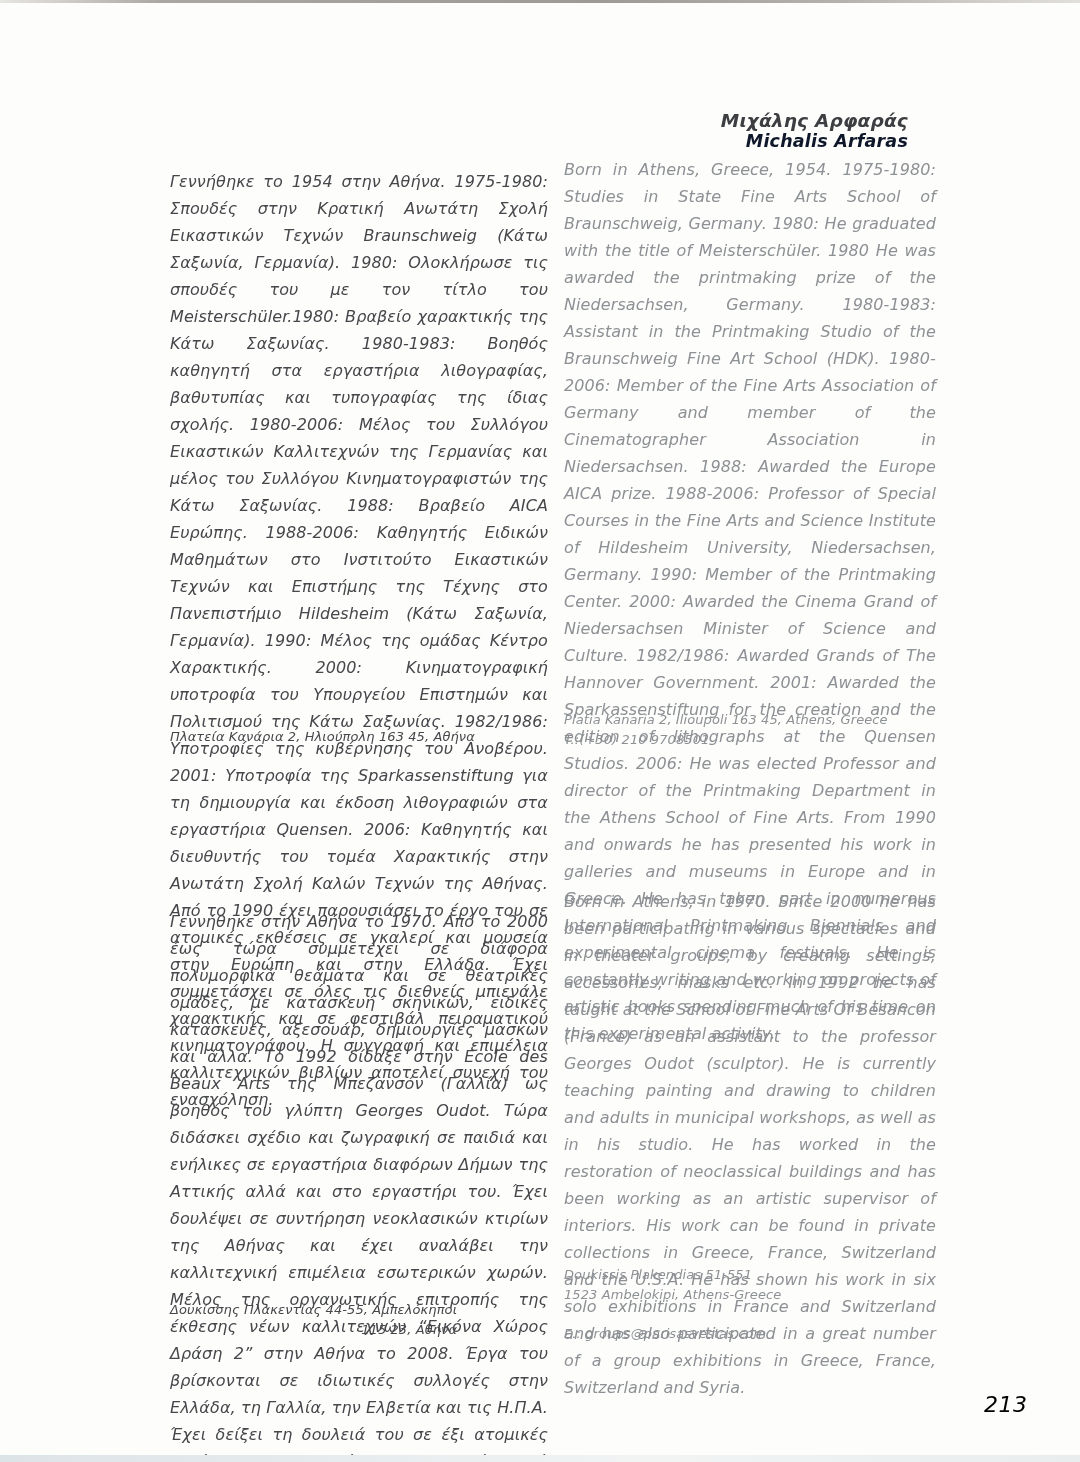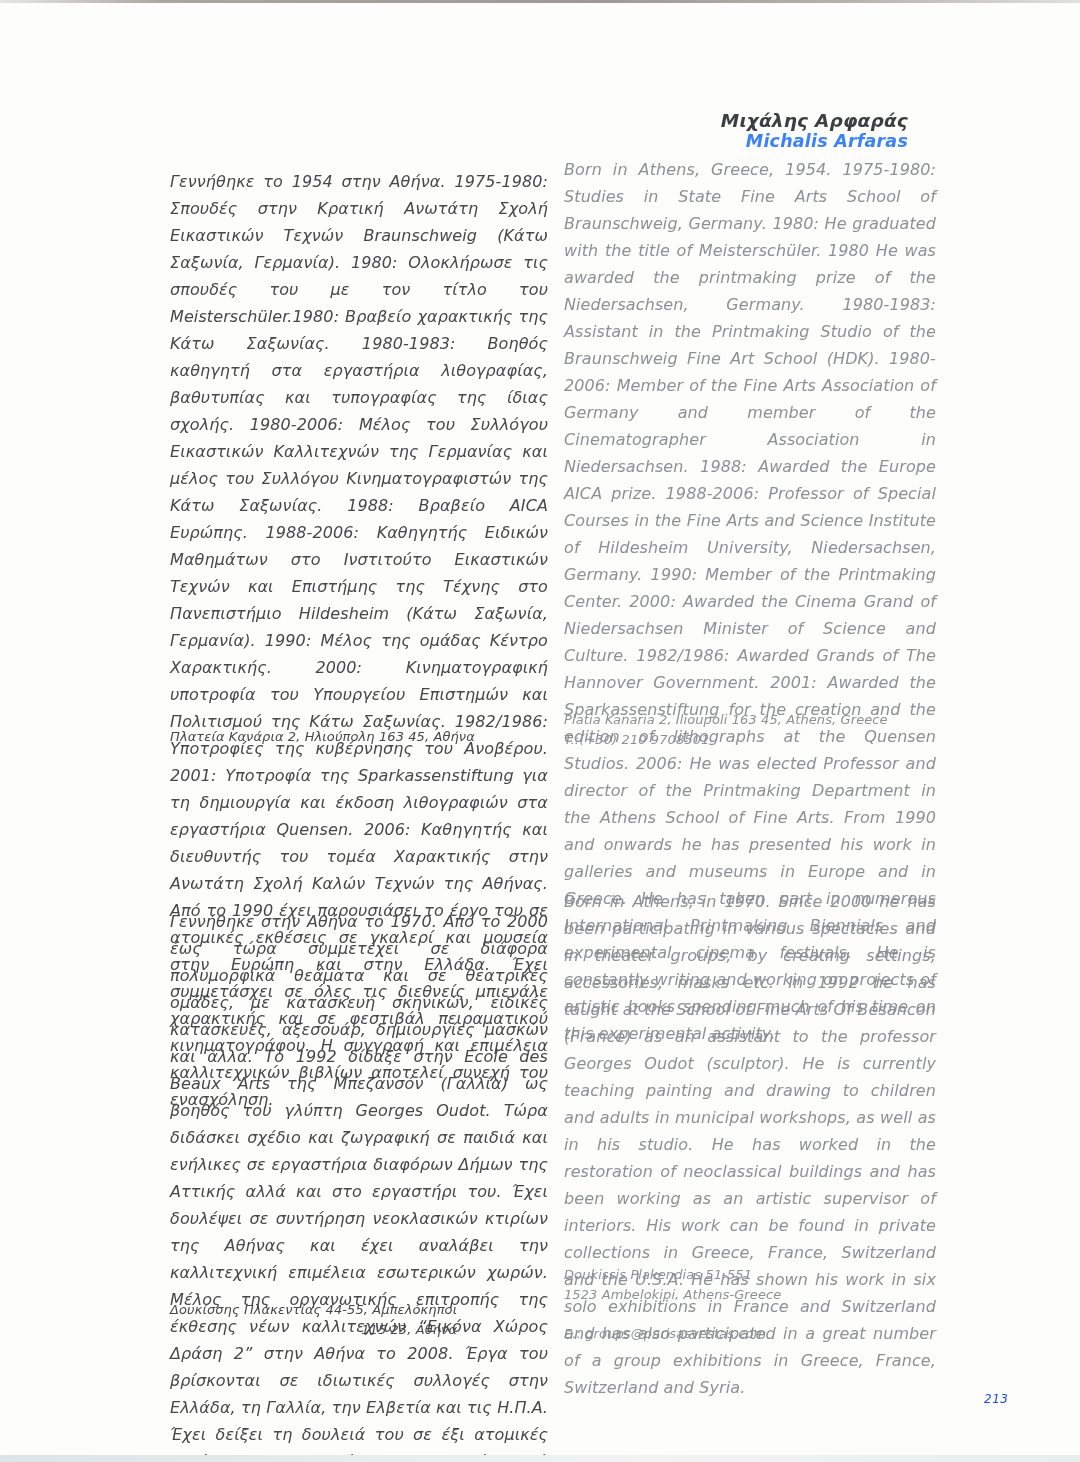--- a/index.html
+++ b/index.html
@@ -32,21 +32,21 @@
   }
   .entry-header .name-gr{
     font-size:18.5px;
     font-weight:bold;
     color:#3c3e42;
     letter-spacing:.2px;
   }
   .entry-header .name-en{
     font-size:17.5px;
     font-weight:bold;
-    color:#3b82f6;
+    color:#0f172a;
     letter-spacing:.2px;
   }
   .header-1{top:110px;}
   .header-2{top:852px;}
   .col{
     position:absolute;
     width:378px;
   }
   .col-gr-1{left:170px;top:168px;}
   .col-en-1{left:564px;top:156px;width:372px;}
@@ -71,22 +71,22 @@
   .addr.gr{color:#46474b;left:170px;text-align:right;}
   .addr.en{color:#8d9094;left:564px;}
   .addr-gr-1{top:727px;}
   .addr-en-1{top:710px;}
   .addr-gr-2{top:1300px;}
   .addr-en-2{top:1265px;}
   .page-number{
     position:absolute;
     left:984px;
     top:1392px;
-    font-size:12px;
-    color:#1d4ed8;
+    font-size:22px;
+    color:#000000;
     letter-spacing:.5px;
   }
 </style>
 </head>
 <body>
 
 <div class="page">
   <div class="edge-top"></div>
 
   <header class="entry-header header-1">

